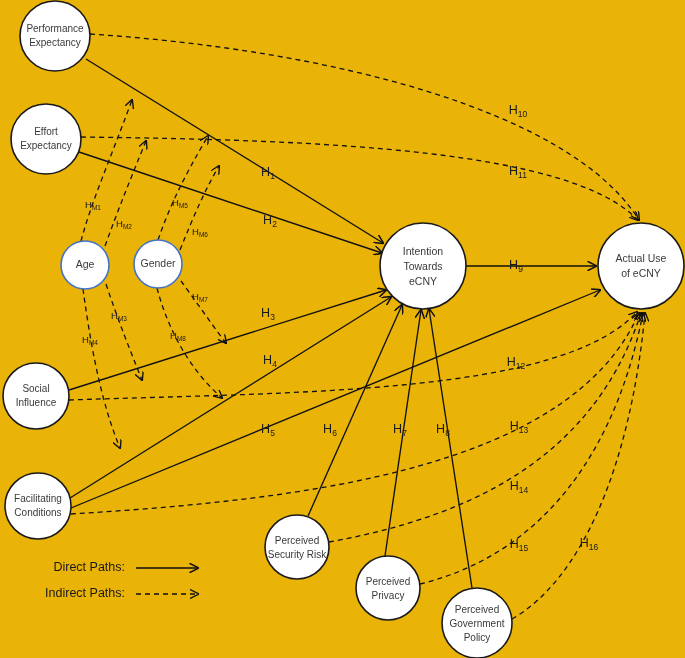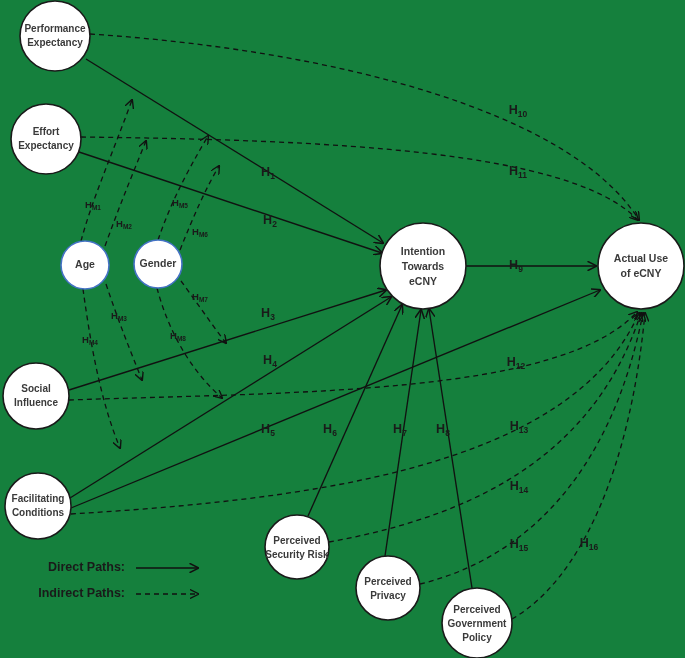--- a/index.html
+++ b/index.html
@@ -7,23 +7,22 @@
     padding: 0;
     background: #ffffff;
   }
   body {
     font-family: "Liberation Sans", sans-serif;
   }
   #diagram-root {
     position: relative;
     width: 685px;
     height: 658px;
-    background: #15803d;
+    background: #eab308;
     overflow: hidden;
-    font-weight: bold;
   }
   svg#model-svg {
     display: block;
     width: 685px;
     height: 658px;
   }
   .node-circle {
     fill: #ffffff;
     stroke: #1a1a1a;
     stroke-width: 1.6;

